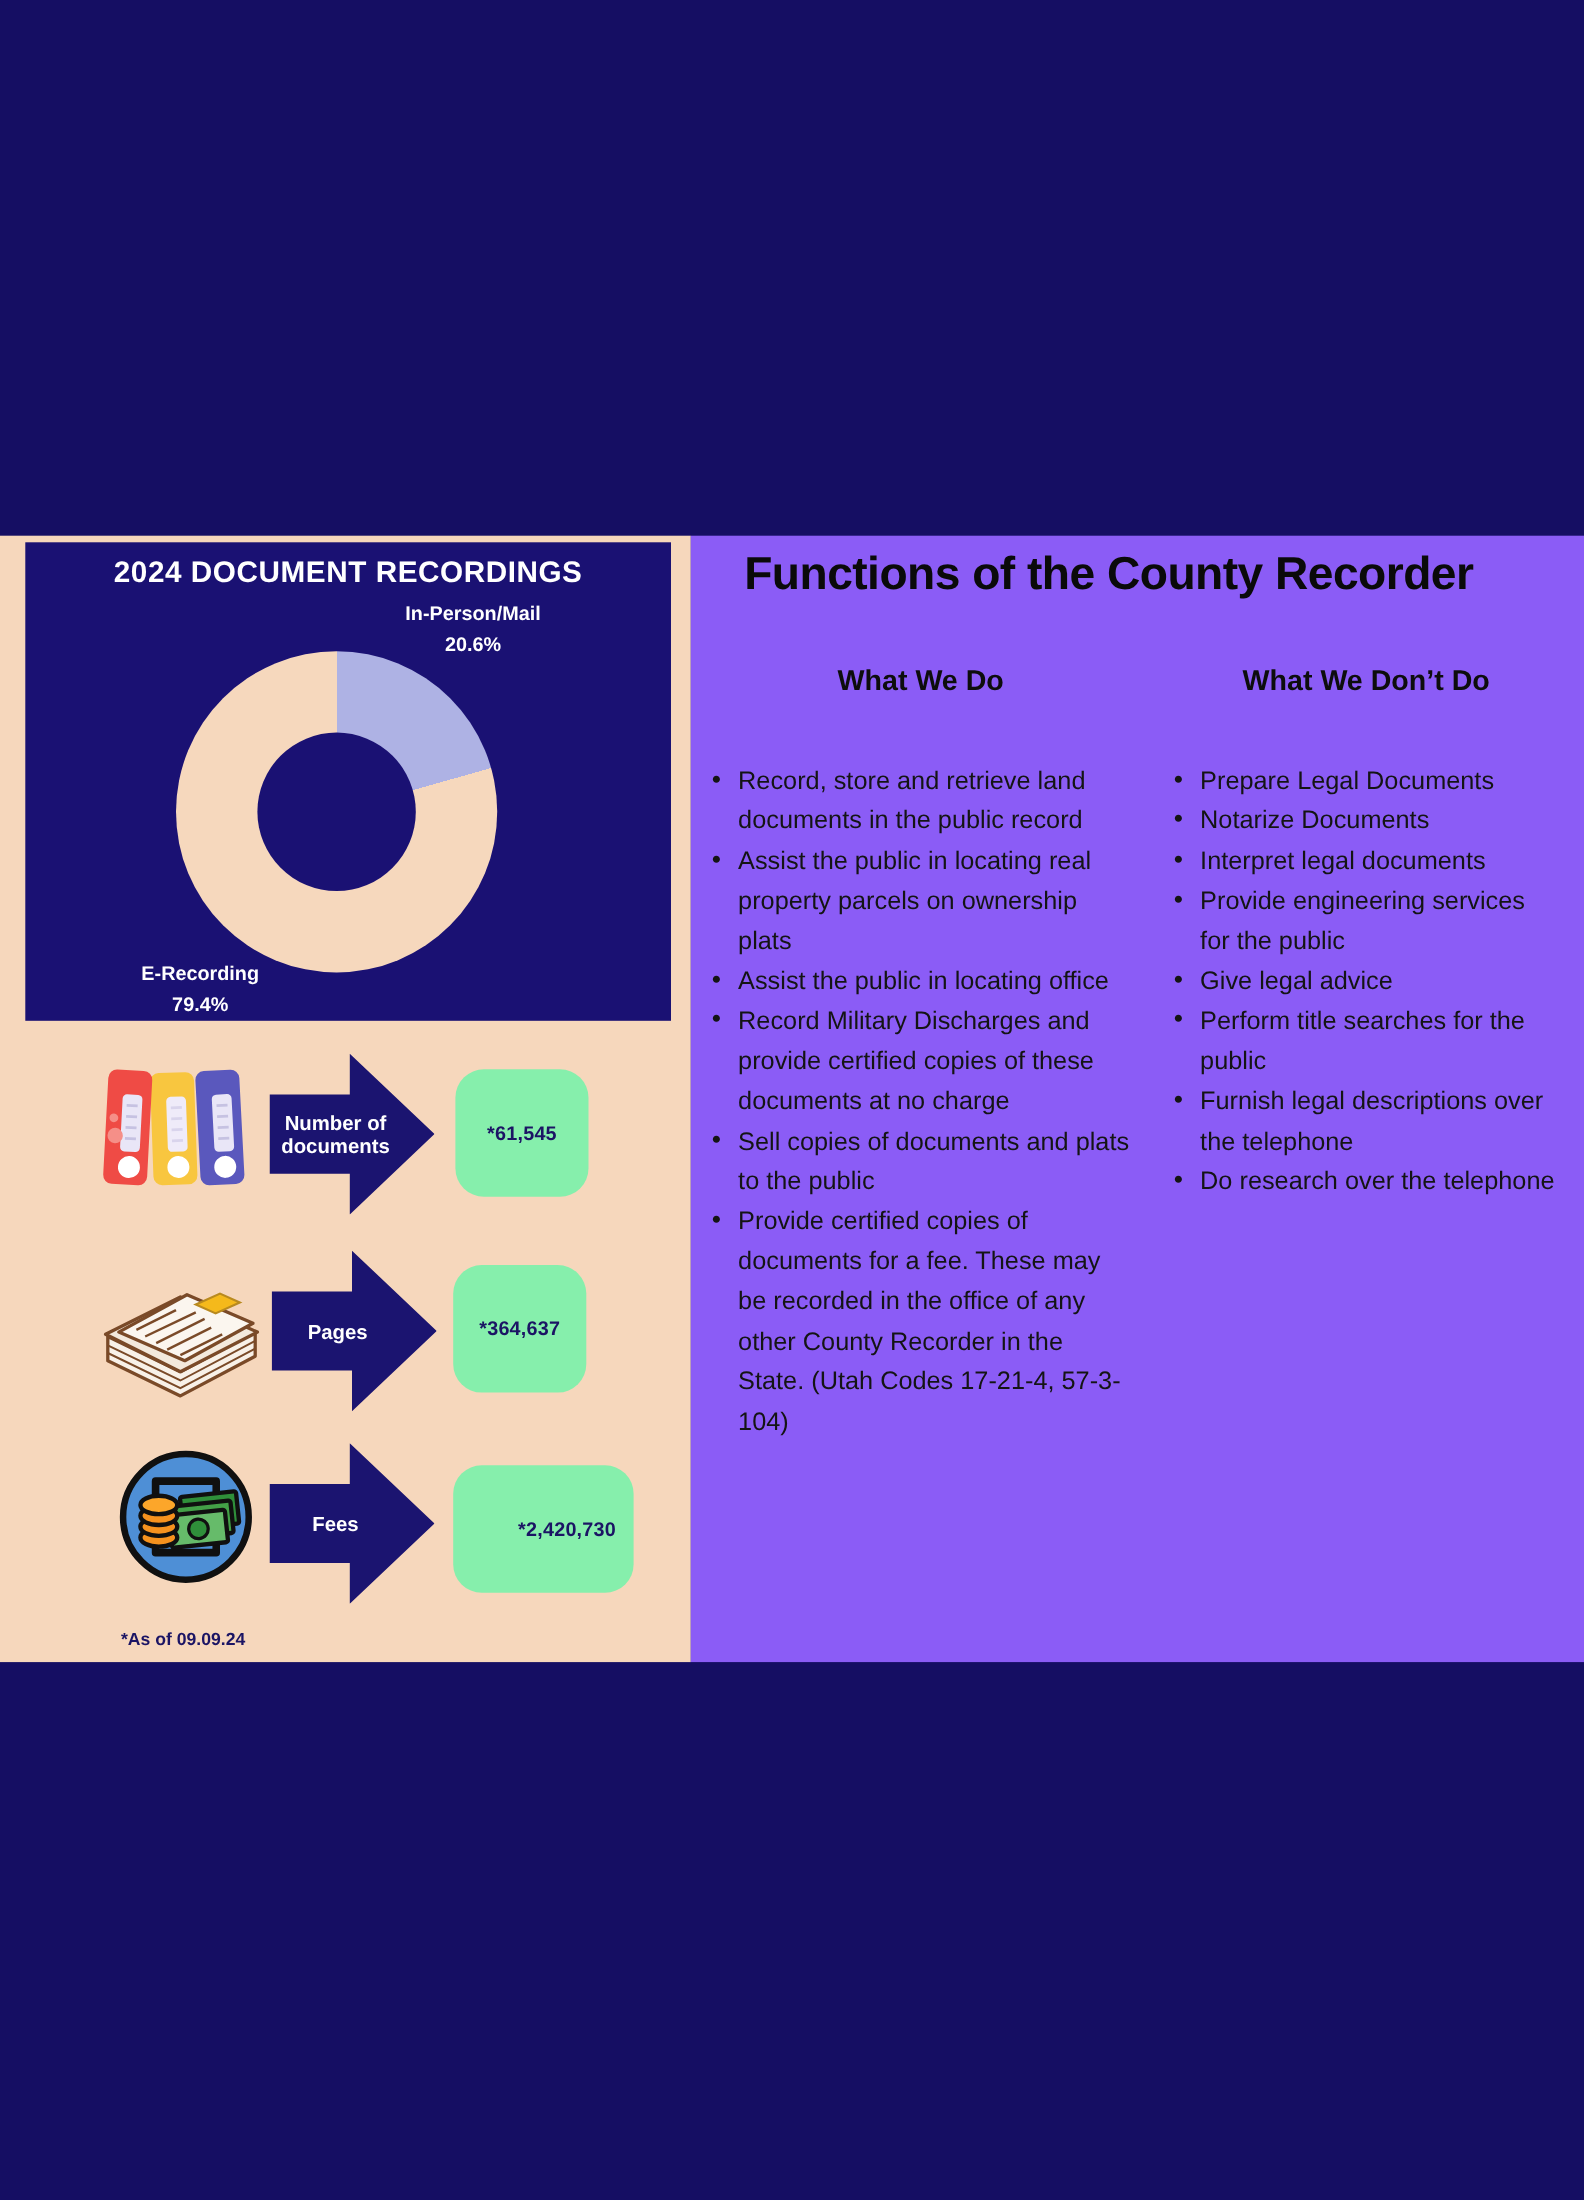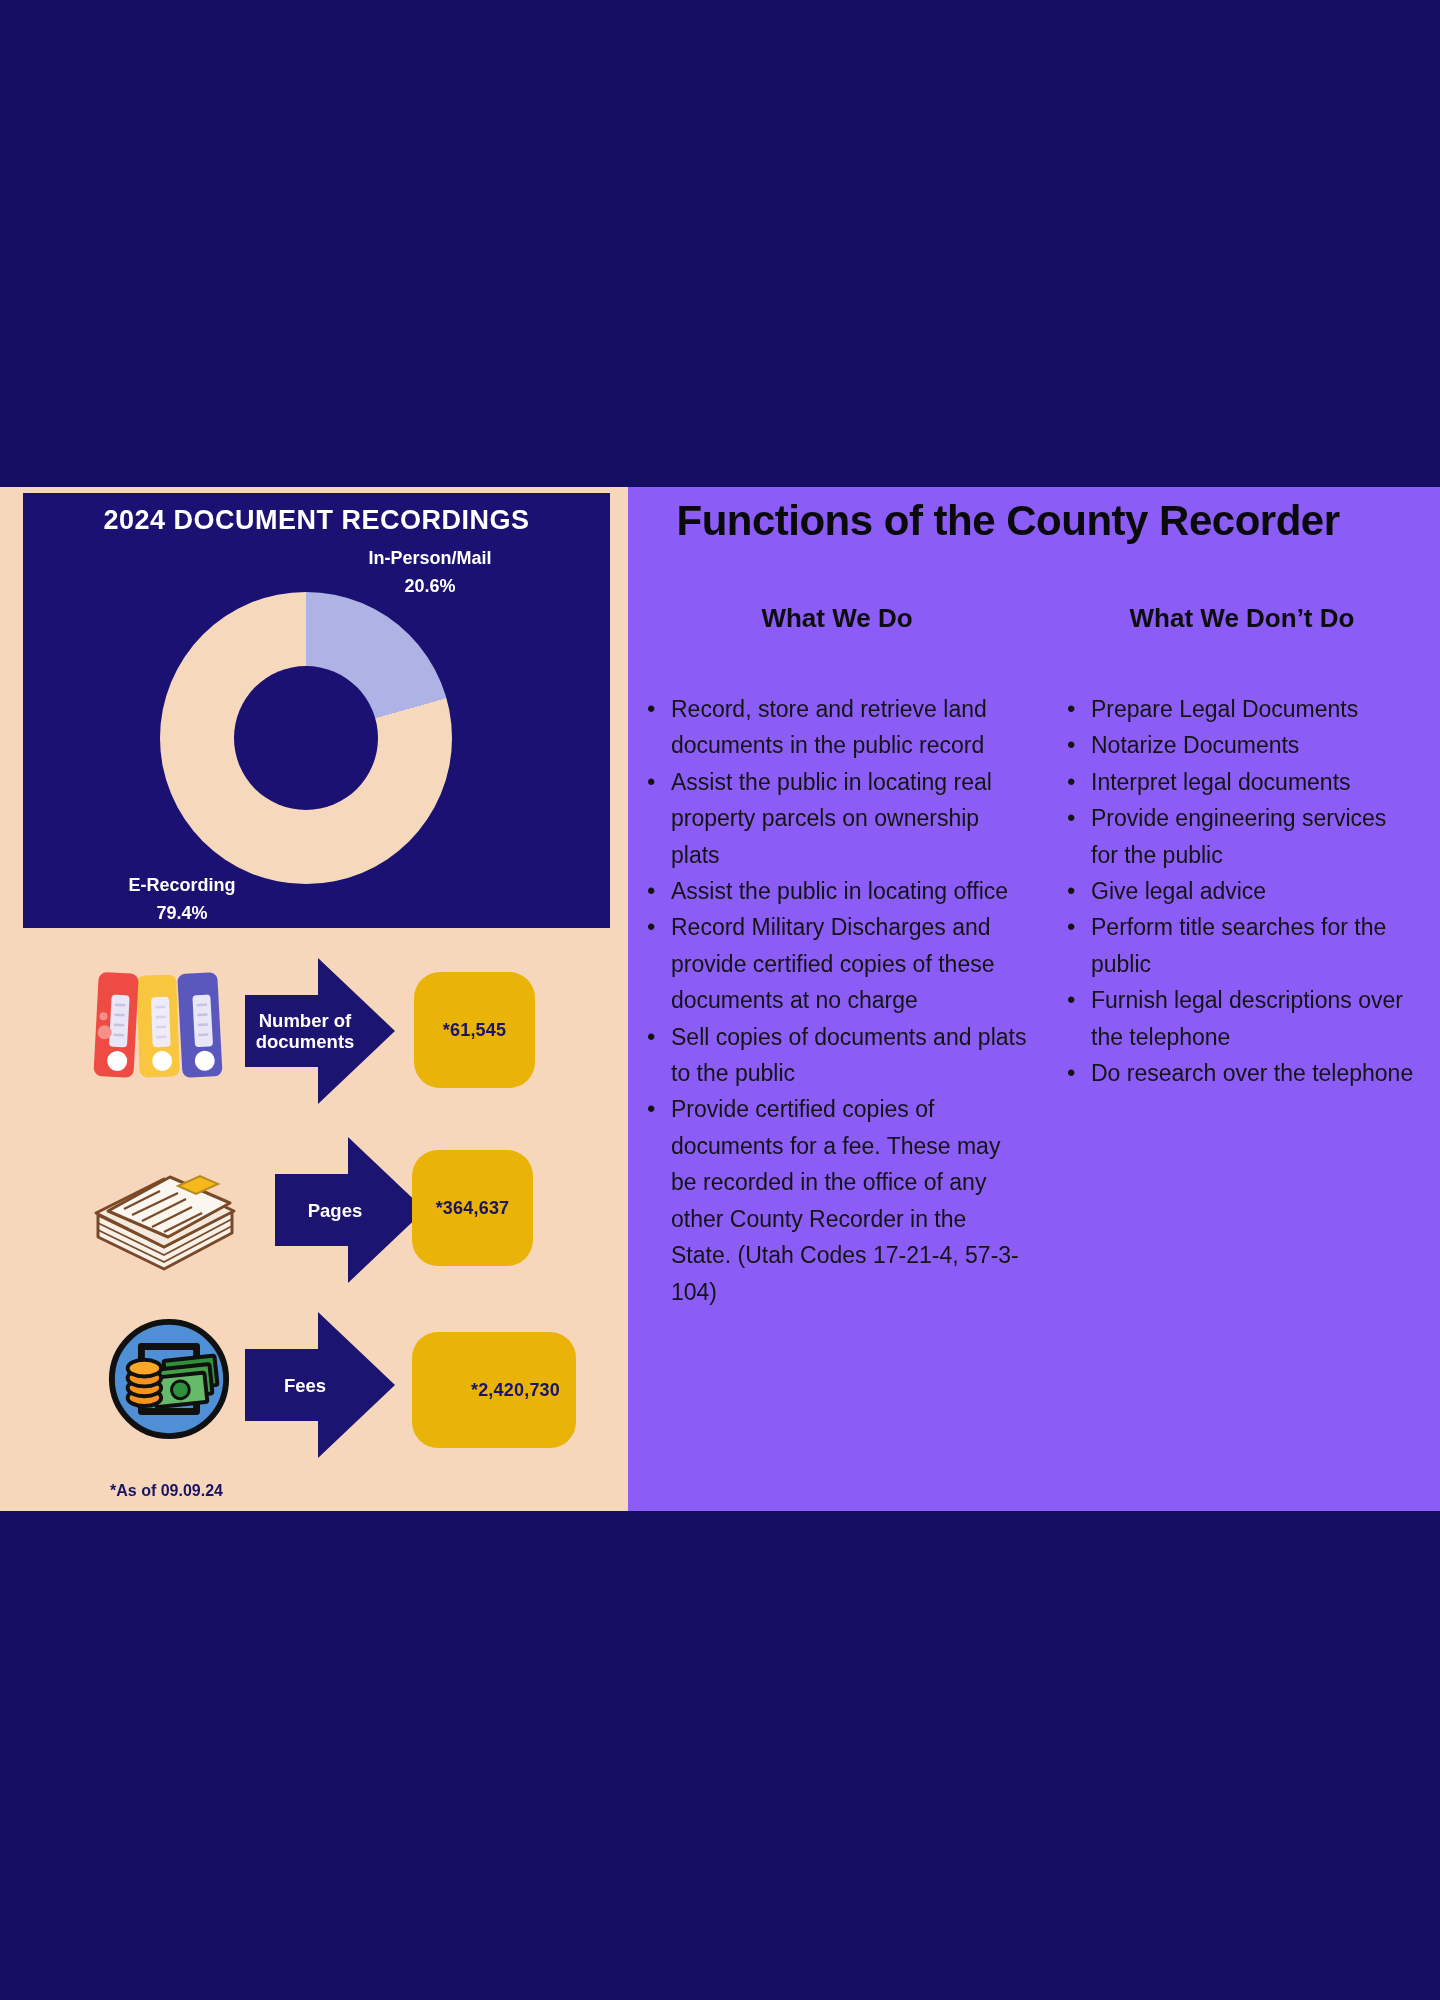--- a/index.html
+++ b/index.html
@@ -24,26 +24,26 @@
                font-size:18px;line-height:28px;}
   .label-inperson{left:322px;top:51px;}
   .label-erec{left:74px;top:378px;}
 
   
   .icon{position:absolute;}
   .icon-binders{left:90px;top:480px;width:142px;height:118px;}
   .icon-papers{left:86px;top:648px;width:152px;height:140px;}
   .icon-fees{left:105px;top:828px;width:128px;height:128px;}
   .arrow-wrap{position:absolute;width:150px;height:146px;}
-  .arrow1{left:245px;top:471px;} .arrow2{left:247px;top:650px;margin-left:28px;} .arrow3{left:245px;top:825px;}
+  .arrow1{left:245px;top:471px;} .arrow2{left:247px;top:650px;} .arrow3{left:245px;top:825px;}
   .arrow-wrap svg{position:absolute;left:0;top:0;}
   .arrow-label{position:absolute;left:2px;top:37px;width:116px;height:72px;display:flex;
                align-items:center;justify-content:center;text-align:center;color:#ffffff;
                font-weight:bold;font-size:18.5px;line-height:21px;}
-  .value-box{position:absolute;width:121px;height:116px;background:#eab308;border-radius:26px;
+  .value-box{position:absolute;width:121px;height:116px;background:#86efac;border-radius:26px;
              display:flex;align-items:center;justify-content:center;color:#1b1464;
              font-weight:bold;font-size:18px;letter-spacing:.2px;}
   .valbox1{left:414px;top:485px;} .valbox2{left:412px;top:663px;} .valbox3{left:412px;top:845px;padding-left:43px;}
   .footnote{position:absolute;left:110px;top:995px;color:#1b1464;font-weight:bold;font-size:16px;}
 
   
   .fn-title{position:absolute;left:10px;top:10px;width:740px;margin:0;text-align:center;
             color:#0a0a0a;font-size:42px;font-weight:bold;letter-spacing:-.5px;}
   .col{position:absolute;top:116px;}
   .col-left{left:17px;width:384px;}

